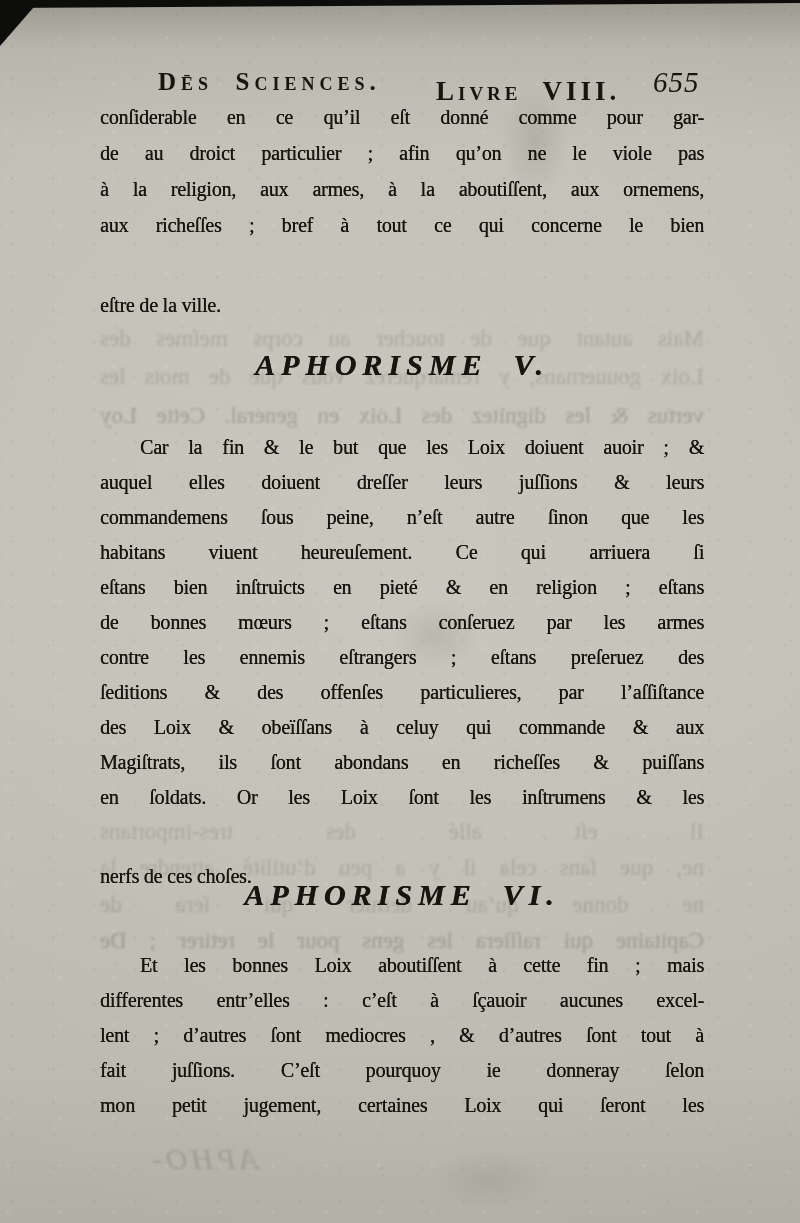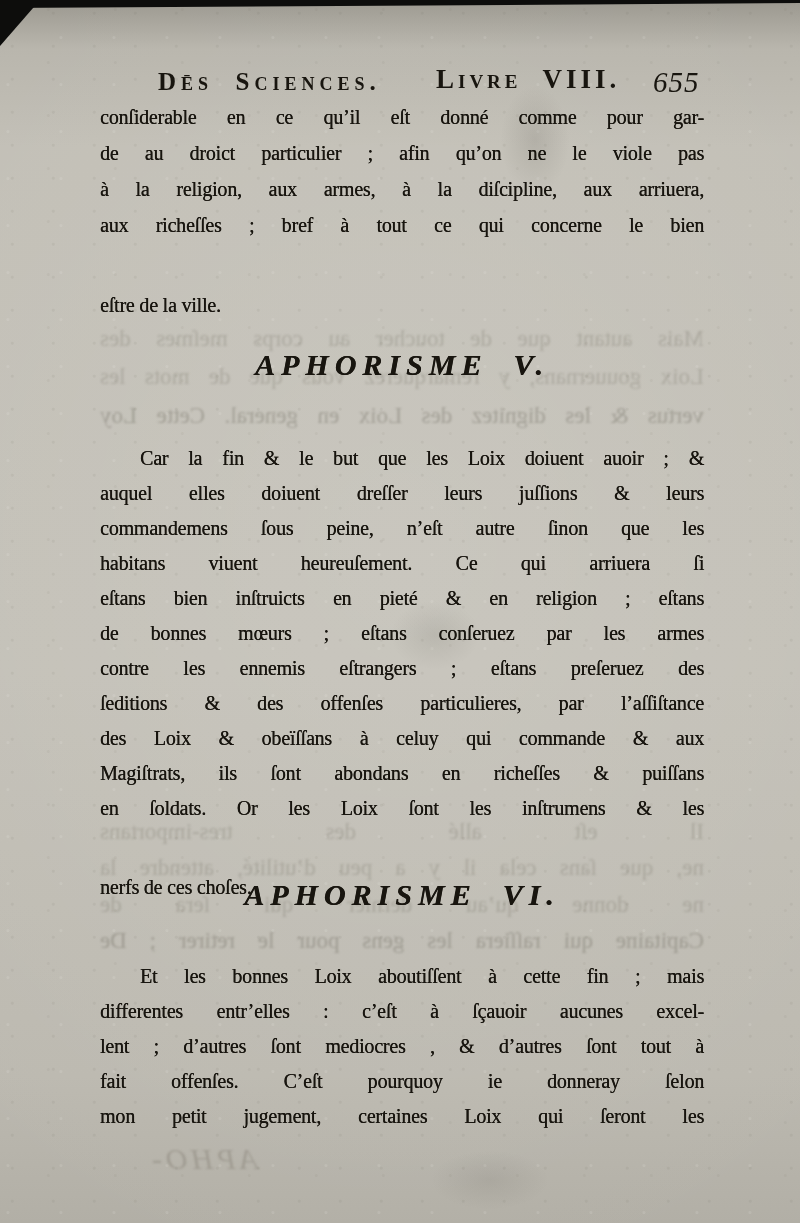--- a/index.html
+++ b/index.html
@@ -23,31 +23,31 @@
   .smudge{position:absolute;pointer-events:none;border-radius:50%;}
   .smudge.a{left:500px;top:85px;width:70px;height:110px;background:radial-gradient(ellipse,rgba(60,56,50,.13),transparent 70%);}
   .smudge.b{left:390px;top:600px;width:90px;height:70px;background:radial-gradient(ellipse,rgba(60,56,50,.10),transparent 70%);}
   .smudge.c{left:430px;top:1150px;width:120px;height:60px;background:radial-gradient(ellipse,rgba(60,56,50,.09),transparent 70%);}
   .scan-strip{position:absolute;top:0;left:0;width:100%;height:8px;background:#0d0d0c;transform:skewY(-.35deg);transform-origin:left top;}
   .scan-corner{position:absolute;top:0;left:0;width:0;height:0;border-top:46px solid #0d0d0c;border-right:40px solid transparent;}
 
   
   .hdr{position:absolute;top:62px;left:0;width:800px;height:42px;}
   .hdr .t1{position:absolute;left:158px;top:6px;font-variant:small-caps;font-size:25px;letter-spacing:5px;font-weight:700;text-align:center;}
-  .hdr .t2{position:absolute;left:436px;top:2px;font-variant:small-caps;font-size:27px;letter-spacing:4px;font-weight:700;}
+  .hdr .t2{position:absolute;left:436px;top:14px;font-variant:small-caps;font-size:27px;letter-spacing:4px;font-weight:700;}
   .hdr .pn{position:absolute;left:653px;top:4px;font-style:italic;font-size:29px;letter-spacing:1px;}
 
   
   .col{position:absolute;left:100px;width:604px;}
   .line{height:36px;line-height:36px;font-size:20px;letter-spacing:-.2px;
         text-align:justify;text-align-last:justify;white-space:nowrap;
         text-shadow:.25px 0 0 currentColor;}
   .line.end{text-align-last:left;margin-top:44px;}
   .p2 .line,.p3 .line{height:35px;line-height:35px;}
-  .indent{text-indent:40px;margin-top:11px;}
+  .indent{text-indent:40px;}
 
   .aph{position:absolute;left:100px;width:604px;text-align:center;
        font-style:italic;font-size:30px;letter-spacing:6px;font-weight:700;
        text-shadow:.3px 0 0 currentColor;}
   .aph .num{margin-left:26px;}
 
   
   .ghost{position:absolute;left:100px;width:604px;height:34px;line-height:34px;
          font-size:23px;color:rgba(95,90,78,.34);transform:scaleX(-1);
          filter:blur(1.1px);white-space:nowrap;overflow:hidden;
@@ -85,21 +85,21 @@
     <span class="t2">
       <span>Livre</span>&nbsp;
       <span>VIII.</span>
     </span>
     <span class="pn">655</span>
   </div>
 
   <div class="col p1" style="top:99px">
     <div class="line">conſiderable en ce qu’il eſt donné comme pour gar-</div>
     <div class="line">de au droict particulier ; afin qu’on ne le viole pas</div>
-    <div class="line">à la religion, aux armes, à la diſcipline, aux arriuera,</div>
+    <div class="line">à la religion, aux armes, à la aboutiſſent, aux ornemens,</div>
     <div class="line">aux richeſſes ;  bref à tout ce qui concerne le bien</div>
     <div class="line end">eſtre de la ville.</div>
   </div>
 
   <div class="aph" style="top:348px">
     <span>APHORISME</span><span class="num">V.</span>
   </div>
 
   <div class="col p2" style="top:430px">
     <div class="line indent">Car la fin &amp; le but que les Loix doiuent auoir ; &amp;</div>
@@ -117,16 +117,16 @@
   </div>
 
   <div class="aph" style="top:878px">
     <span>APHORISME</span><span class="num">VI.</span>
   </div>
 
   <div class="col p3" style="top:948px">
     <div class="line indent">Et les bonnes Loix aboutiſſent à cette fin ; mais</div>
     <div class="line">differentes entr’elles : c’eſt à ſçauoir aucunes excel-</div>
     <div class="line">lent ; d’autres ſont mediocres , &amp; d’autres ſont tout à</div>
-    <div class="line">fait offenſes.  C’eſt pourquoy ie donneray ſelon</div>
+    <div class="line">fait juſſions.  C’eſt pourquoy ie donneray ſelon</div>
     <div class="line">mon petit jugement, certaines Loix qui ſeront les</div>
   </div>
 </div>
 
 </body></html>

